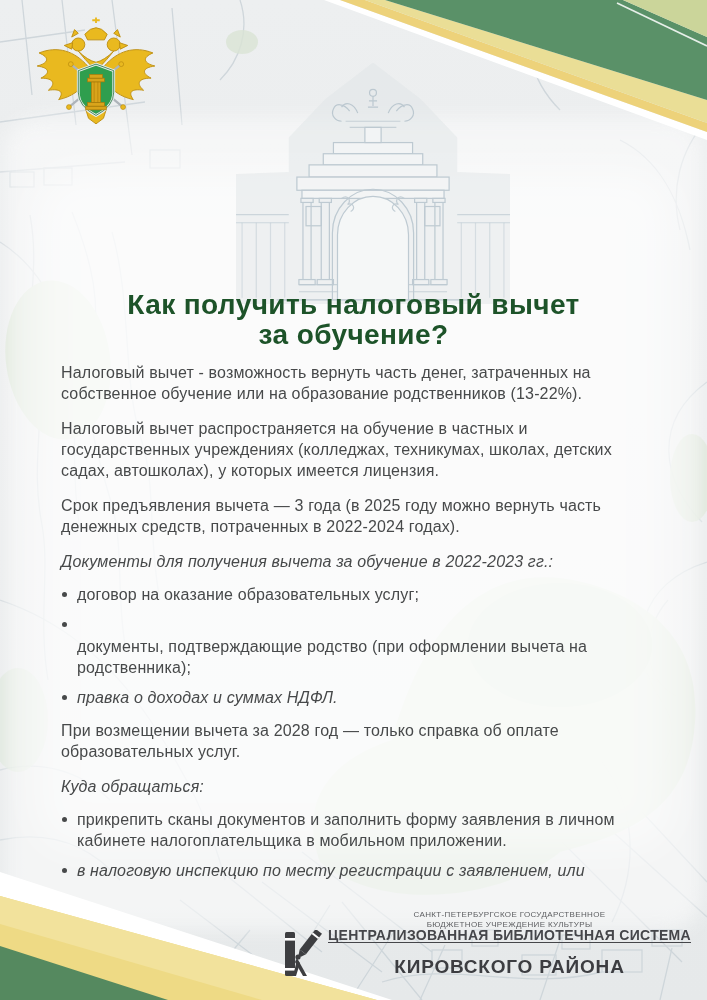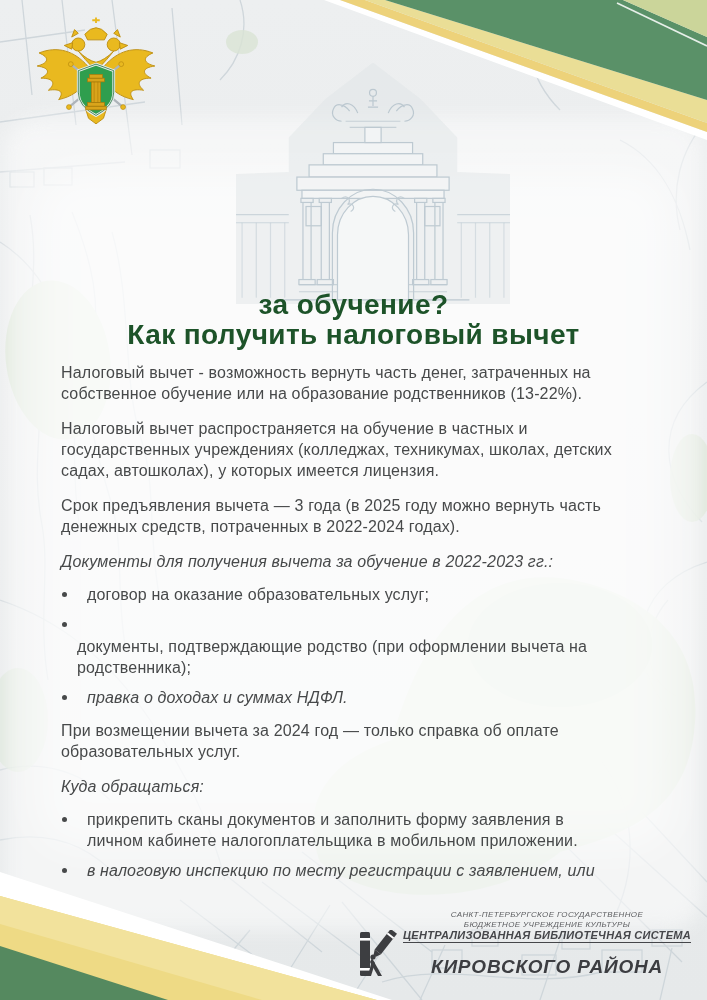--- a/index.html
+++ b/index.html
@@ -28,31 +28,31 @@
   .emblem{position:absolute; left:26px; top:10px; width:140px; height:140px; z-index:6;}
 
   
   .title{position:absolute; top:290px; left:0; right:0; z-index:4; text-align:center;
     color:#1d5329; font-weight:bold; font-size:28px; line-height:30px; letter-spacing:.4px;}
   .textcol{position:absolute; top:362px; left:57px; width:558px; z-index:4;
     color:#47494a; font-size:16px; line-height:21px; letter-spacing:.15px;}
   .textcol p{margin:0 0 14px 4px;}
   .textcol p.tight{margin-bottom:12px;font-style:italic;}
   .blist{margin:0 0 12px 0; padding:0 0 0 5px; list-style:none;}
-  .blist .li{display:flex; gap:20px; margin-bottom:9px;}
+  .blist .li{display:flex; gap:10px; margin-bottom:9px;}
   .blist .li:last-child{margin-bottom:0;font-style:italic;}
   .dot{flex:0 0 5px; width:5px; height:5px; border-radius:50%; background:#47494a; margin-top:8px;}
   .li.nodot{padding-left:15px;}
 
   
-  .footer-logo{position:absolute; right:16px; bottom:22px; z-index:6; display:flex; align-items:flex-end; gap:3px;font-style:italic;}
+  .footer-logo{position:absolute; right:16px; bottom:22px; z-index:6; display:flex; align-items:flex-end; gap:3px;}
   .footer-logo .mark{width:42px; height:48px;}
   .org{display:flex; flex-direction:column; align-items:center; color:#55565a;}
   .org .s1,.org .s2{font-size:8px; letter-spacing:.35px; line-height:10px; white-space:nowrap; color:#5c5d60;}
-  .org .s3{font-size:11px; font-weight:bold; letter-spacing:.3px; line-height:11px; white-space:nowrap;
+  .org .s3{font-size:14px; font-weight:bold; letter-spacing:.3px; line-height:11px; white-space:nowrap;
     color:#45464a; border-bottom:1.5px solid #45464a; padding-bottom:1px; margin-bottom:1px;}
   .org .s4{font-size:19px; font-weight:bold; letter-spacing:.8px; line-height:22px; white-space:nowrap; color:#3c3d41;margin-top:12px;}
 </style>
 </head>
 <body>
 
 <div class="poster">
 
   <svg class="map-bg" viewBox="0 0 707 1000" width="707" height="1000">
     <g fill="none" stroke="#ccd4d9" stroke-width="1.3" opacity="0.9">
@@ -181,22 +181,22 @@
       <rect x="64" y="103" width="22" height="4"></rect>
       <rect x="66" y="99" width="18" height="4"></rect>
       <rect x="70" y="77" width="10" height="22"></rect>
       <rect x="66" y="73" width="18" height="4"></rect>
       <rect x="68" y="69" width="14" height="4"></rect>
     </g>
     <path d="M73,77 v22 M77,77 v22" stroke="#a87908" stroke-width="0.6" fill="none"></path>
   </svg>
 
   <div class="title">
+    <div>Как получить налоговый вычет</div>
     <div>за обучение?</div>
-    <div>Как получить налоговый вычет</div>
   </div>
 
   <div class="textcol">
     <p>Налоговый вычет - возможность вернуть часть денег, затраченных на собственное обучение или на образование родственников (13-22%).</p>
     <p>Налоговый вычет распространяется на обучение в частных и государственных учреждениях (колледжах, техникумах, школах, детских садах, автошколах), у которых имеется лицензия.</p>
     <p>Срок предъявления вычета — 3 года (в 2025 году можно вернуть часть денежных средств, потраченных в 2022-2024 годах).</p>
     <p class="tight">Документы для получения вычета за обучение в 2022-2023 гг.:</p>
 
     <div class="blist">
       <div class="li">
@@ -208,21 +208,21 @@
       </div>
       <div class="li nodot">
         <span>документы, подтверждающие родство (при оформлении вычета на родственника);</span>
       </div>
       <div class="li">
         <span class="dot"></span>
         <span>правка о доходах и суммах НДФЛ.</span>
       </div>
     </div>
 
-    <p>При возмещении вычета за 2024 год — только справка об оплате образовательных услуг.</p>
+    <p>При возмещении вычета за 2028 год — только справка об оплате образовательных услуг.</p>
     <p class="tight">Куда обращаться:</p>
 
     <div class="blist">
       <div class="li">
         <span class="dot"></span>
         <span>прикрепить сканы документов и заполнить форму заявления в личном кабинете налогоплательщика в мобильном приложении.</span>
       </div>
       <div class="li">
         <span class="dot"></span>
         <span>в налоговую инспекцию по месту регистрации с заявлением, или</span>

